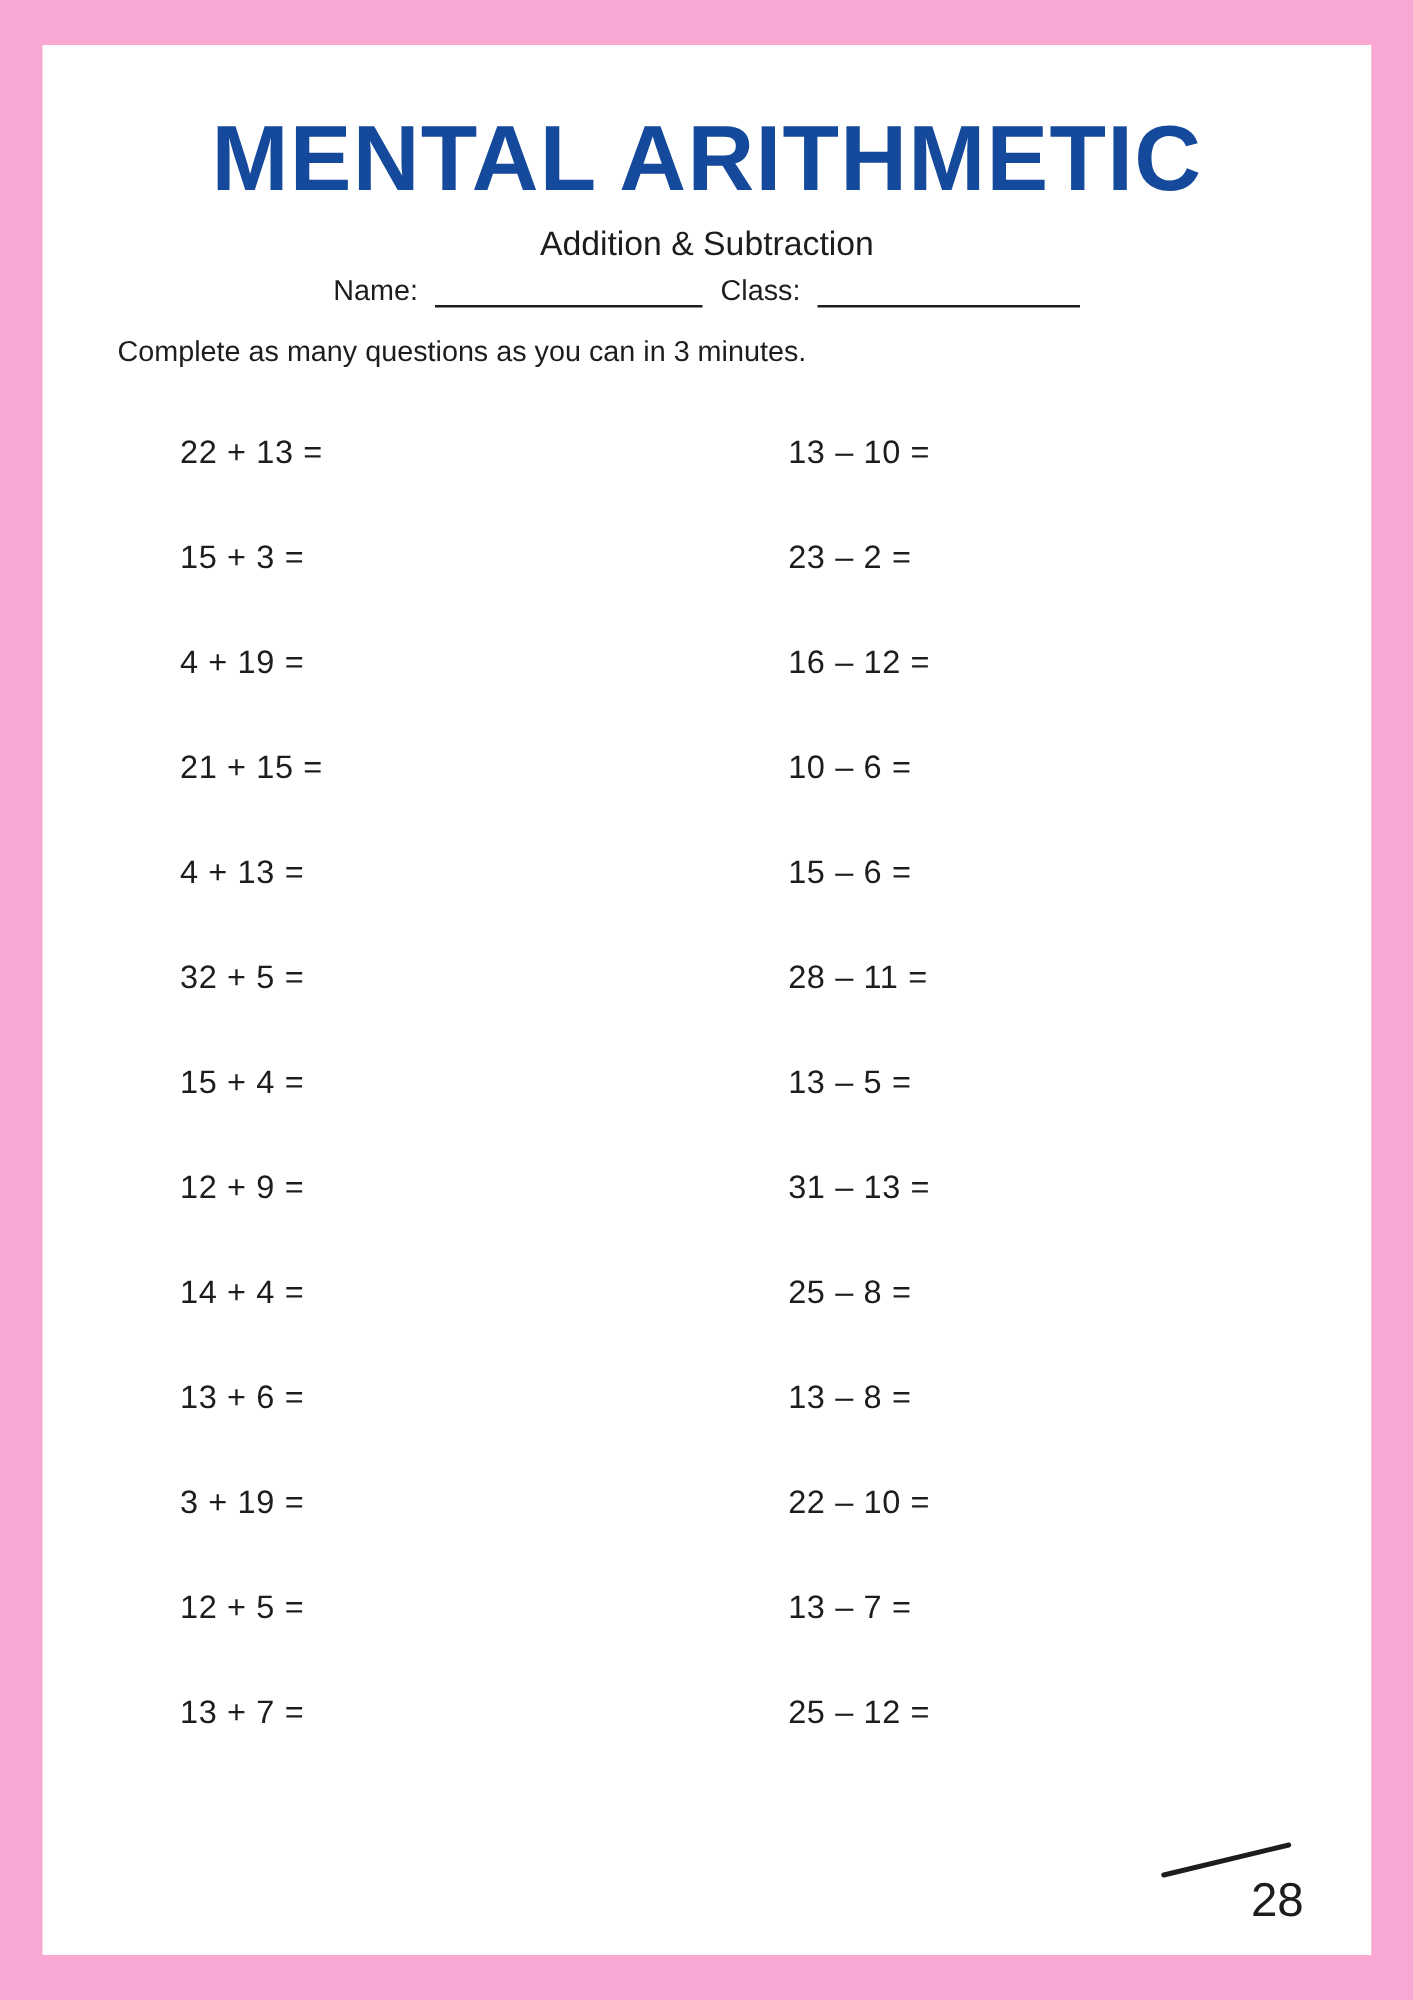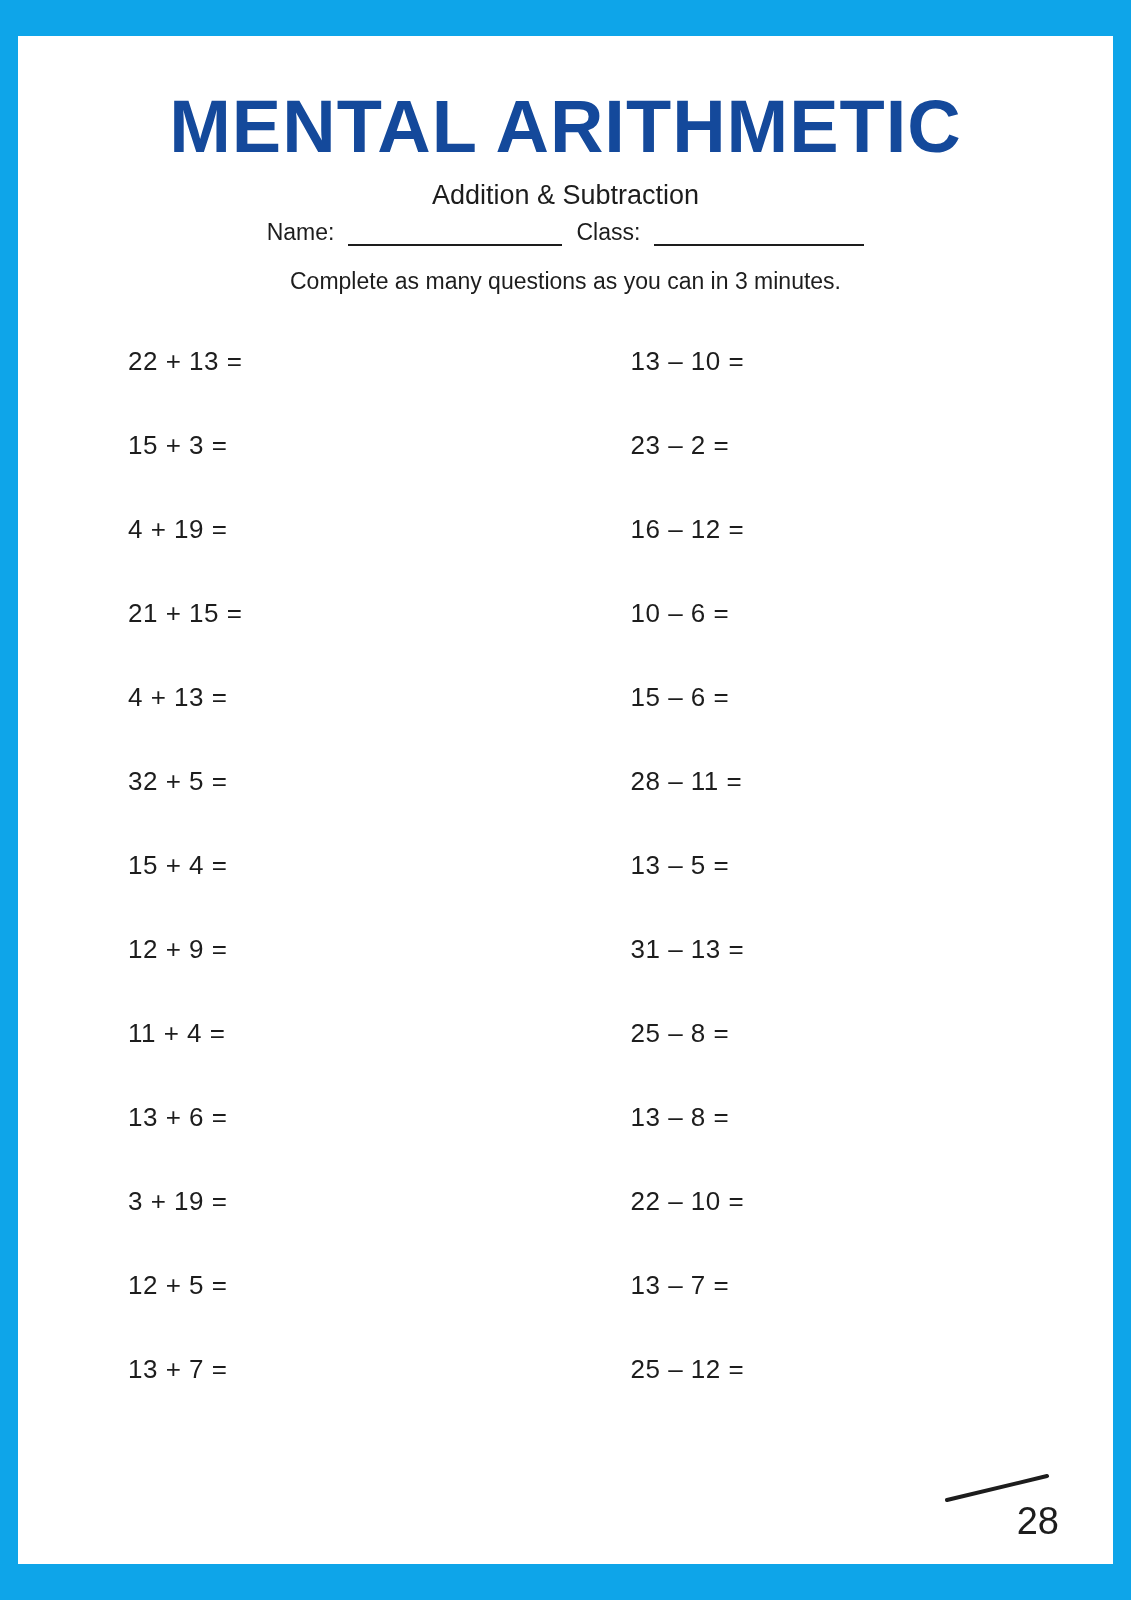--- a/index.html
+++ b/index.html
@@ -11,22 +11,22 @@
     height: 1600px;
     background: #ffffff;
     font-family: "Liberation Sans", sans-serif;
     overflow: hidden;
   }
   .page {
     position: relative;
     width: 1131px;
     height: 1600px;
     box-sizing: border-box;
-    background: #0ea5e9;
-    padding: 36px 18px;
+    background: #f9a8d4;
+    padding: 36px 34px;
   }
   .sheet {
     position: relative;
     width: 100%;
     height: 100%;
     background: #ffffff;
     box-sizing: border-box;
     padding: 44px 60px 30px 60px;
     overflow: hidden;
   }
@@ -59,21 +59,20 @@
     white-space: nowrap;
   }
   .rule {
     display: inline-block;
     border-bottom: 2px solid #1d1d1d;
     height: 18px;
   }
   .rule.name { width: 214px; }
   .rule.class { width: 210px; }
   .instruction {
-    text-align: center;
     font-size: 23px;
     color: #1d1d1d;
     margin-top: 22px;
   }
   .columns {
     display: flex;
     margin-top: 24px;
     padding: 0 36px 0 50px;
   }
   .col {
@@ -135,21 +134,21 @@
     <div class="columns">
       <div class="col left">
         <div class="q">22 + 13 =</div>
         <div class="q">15 + 3 =</div>
         <div class="q">4 + 19 =</div>
         <div class="q">21 + 15 =</div>
         <div class="q">4 + 13 =</div>
         <div class="q">32 + 5 =</div>
         <div class="q">15 + 4 =</div>
         <div class="q">12 + 9 =</div>
-        <div class="q">11 + 4 =</div>
+        <div class="q">14 + 4 =</div>
         <div class="q">13 + 6 =</div>
         <div class="q">3 + 19 =</div>
         <div class="q">12 + 5 =</div>
         <div class="q">13 + 7 =</div>
       </div>
       <div class="col right">
         <div class="q">13 – 10 =</div>
         <div class="q">23 – 2 =</div>
         <div class="q">16 – 12 =</div>
         <div class="q">10 – 6 =</div>

